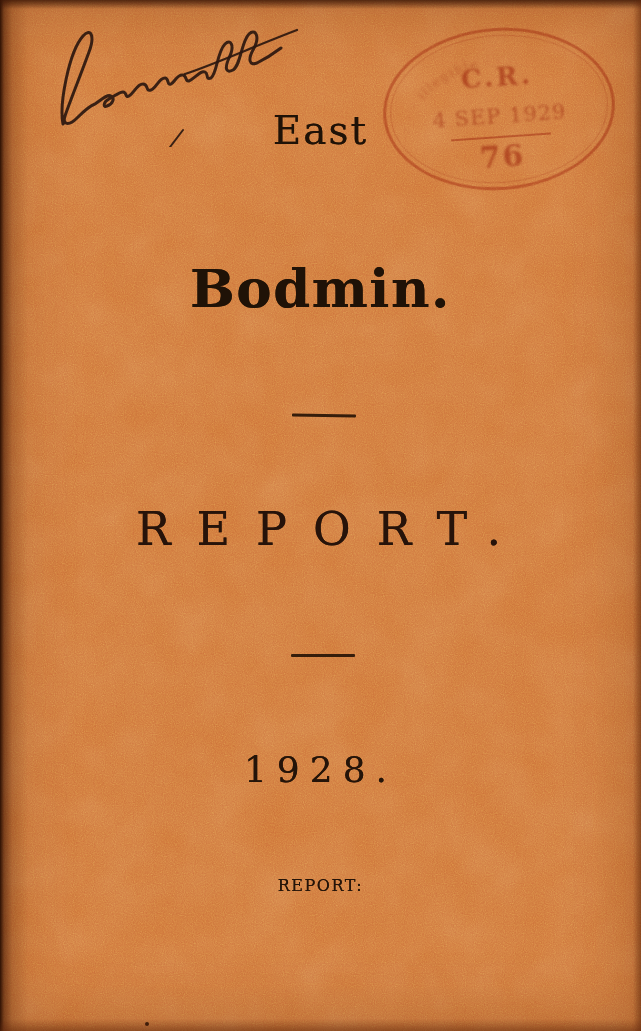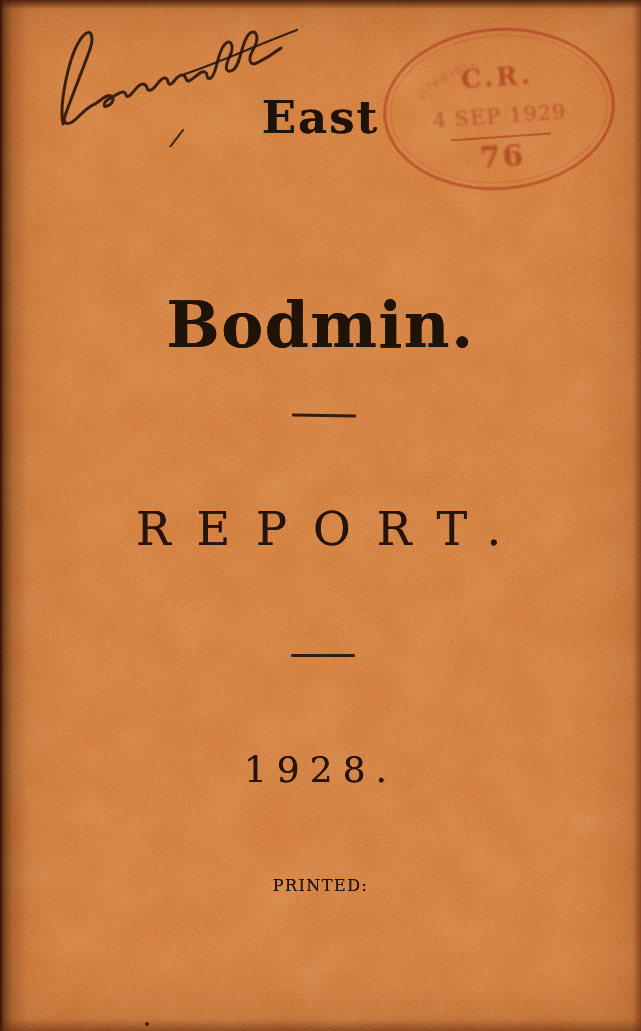--- a/index.html
+++ b/index.html
@@ -25,23 +25,23 @@
   .edge-right{position:absolute;right:0;top:0;bottom:0;width:8px;
     background:linear-gradient(to left,rgba(95,40,12,.45),rgba(95,40,12,0));}
   .edge-bottom{position:absolute;left:0;right:0;bottom:0;height:12px;
     background:linear-gradient(to top,rgba(95,40,12,.4),rgba(95,40,12,0));}
   .vignette{position:absolute;inset:0;pointer-events:none;
     box-shadow:inset 0 0 70px rgba(96,38,10,.35), inset 0 0 12px rgba(70,25,6,.25);}
 
   
   .print{position:absolute;left:0;width:100%;text-align:center;
     color:#1f1207;line-height:1;text-shadow:0 0 .6px rgba(32,16,5,.85);}
-  .title1{top:95px;font-size:45px;font-weight:bold;letter-spacing:2px;}
+  .title1{top:111px;font-size:39px;font-weight:normal;letter-spacing:2px;}
   .title2{top:187px;font-size:53px;font-weight:bold;letter-spacing:1px;word-spacing:6px;}
-  .title3{top:262px;font-size:63px;font-weight:bold;letter-spacing:1.5px;margin-top:32px;}
+  .title3{top:262px;font-size:53px;font-weight:bold;letter-spacing:1.5px;}
   .rule{position:absolute;height:2.5px;background:#241204;opacity:.9;border-radius:1px;}
   .rule1{left:292px;top:414px;width:64px;transform:rotate(.7deg);}
   .rule2{left:291px;top:654px;width:64px;}
   .report{top:506px;font-size:46px;letter-spacing:26px;padding-left:22px;box-sizing:border-box;
     color:#26130a;font-weight:500;}
   .year{top:752px;font-size:36px;letter-spacing:10px;box-sizing:border-box;color:#241409;}
   .imprint1{top:878px;font-size:16px;letter-spacing:1.5px;color:#241409;}
   .imprint2{top:901px;font-size:18px;letter-spacing:1px;word-spacing:8px;color:#241409;}
 
   
@@ -121,21 +121,21 @@
   <div class="print title3">Bodmin.</div>
 
   <div class="rule rule1"></div>
 
   <div class="print report">REPORT.</div>
 
   <div class="rule rule2"></div>
 
   <div class="print year">1928.</div>
 
-  <div class="print imprint1">PRINTED:</div>
+  <div class="print imprint1">REPORT:</div>
 
   <div class="speck"></div>
 
   <div class="edge-left"></div>
   <div class="edge-top"></div>
   <div class="edge-right"></div>
   <div class="edge-bottom"></div>
   <div class="vignette"></div>
 
 </div>

